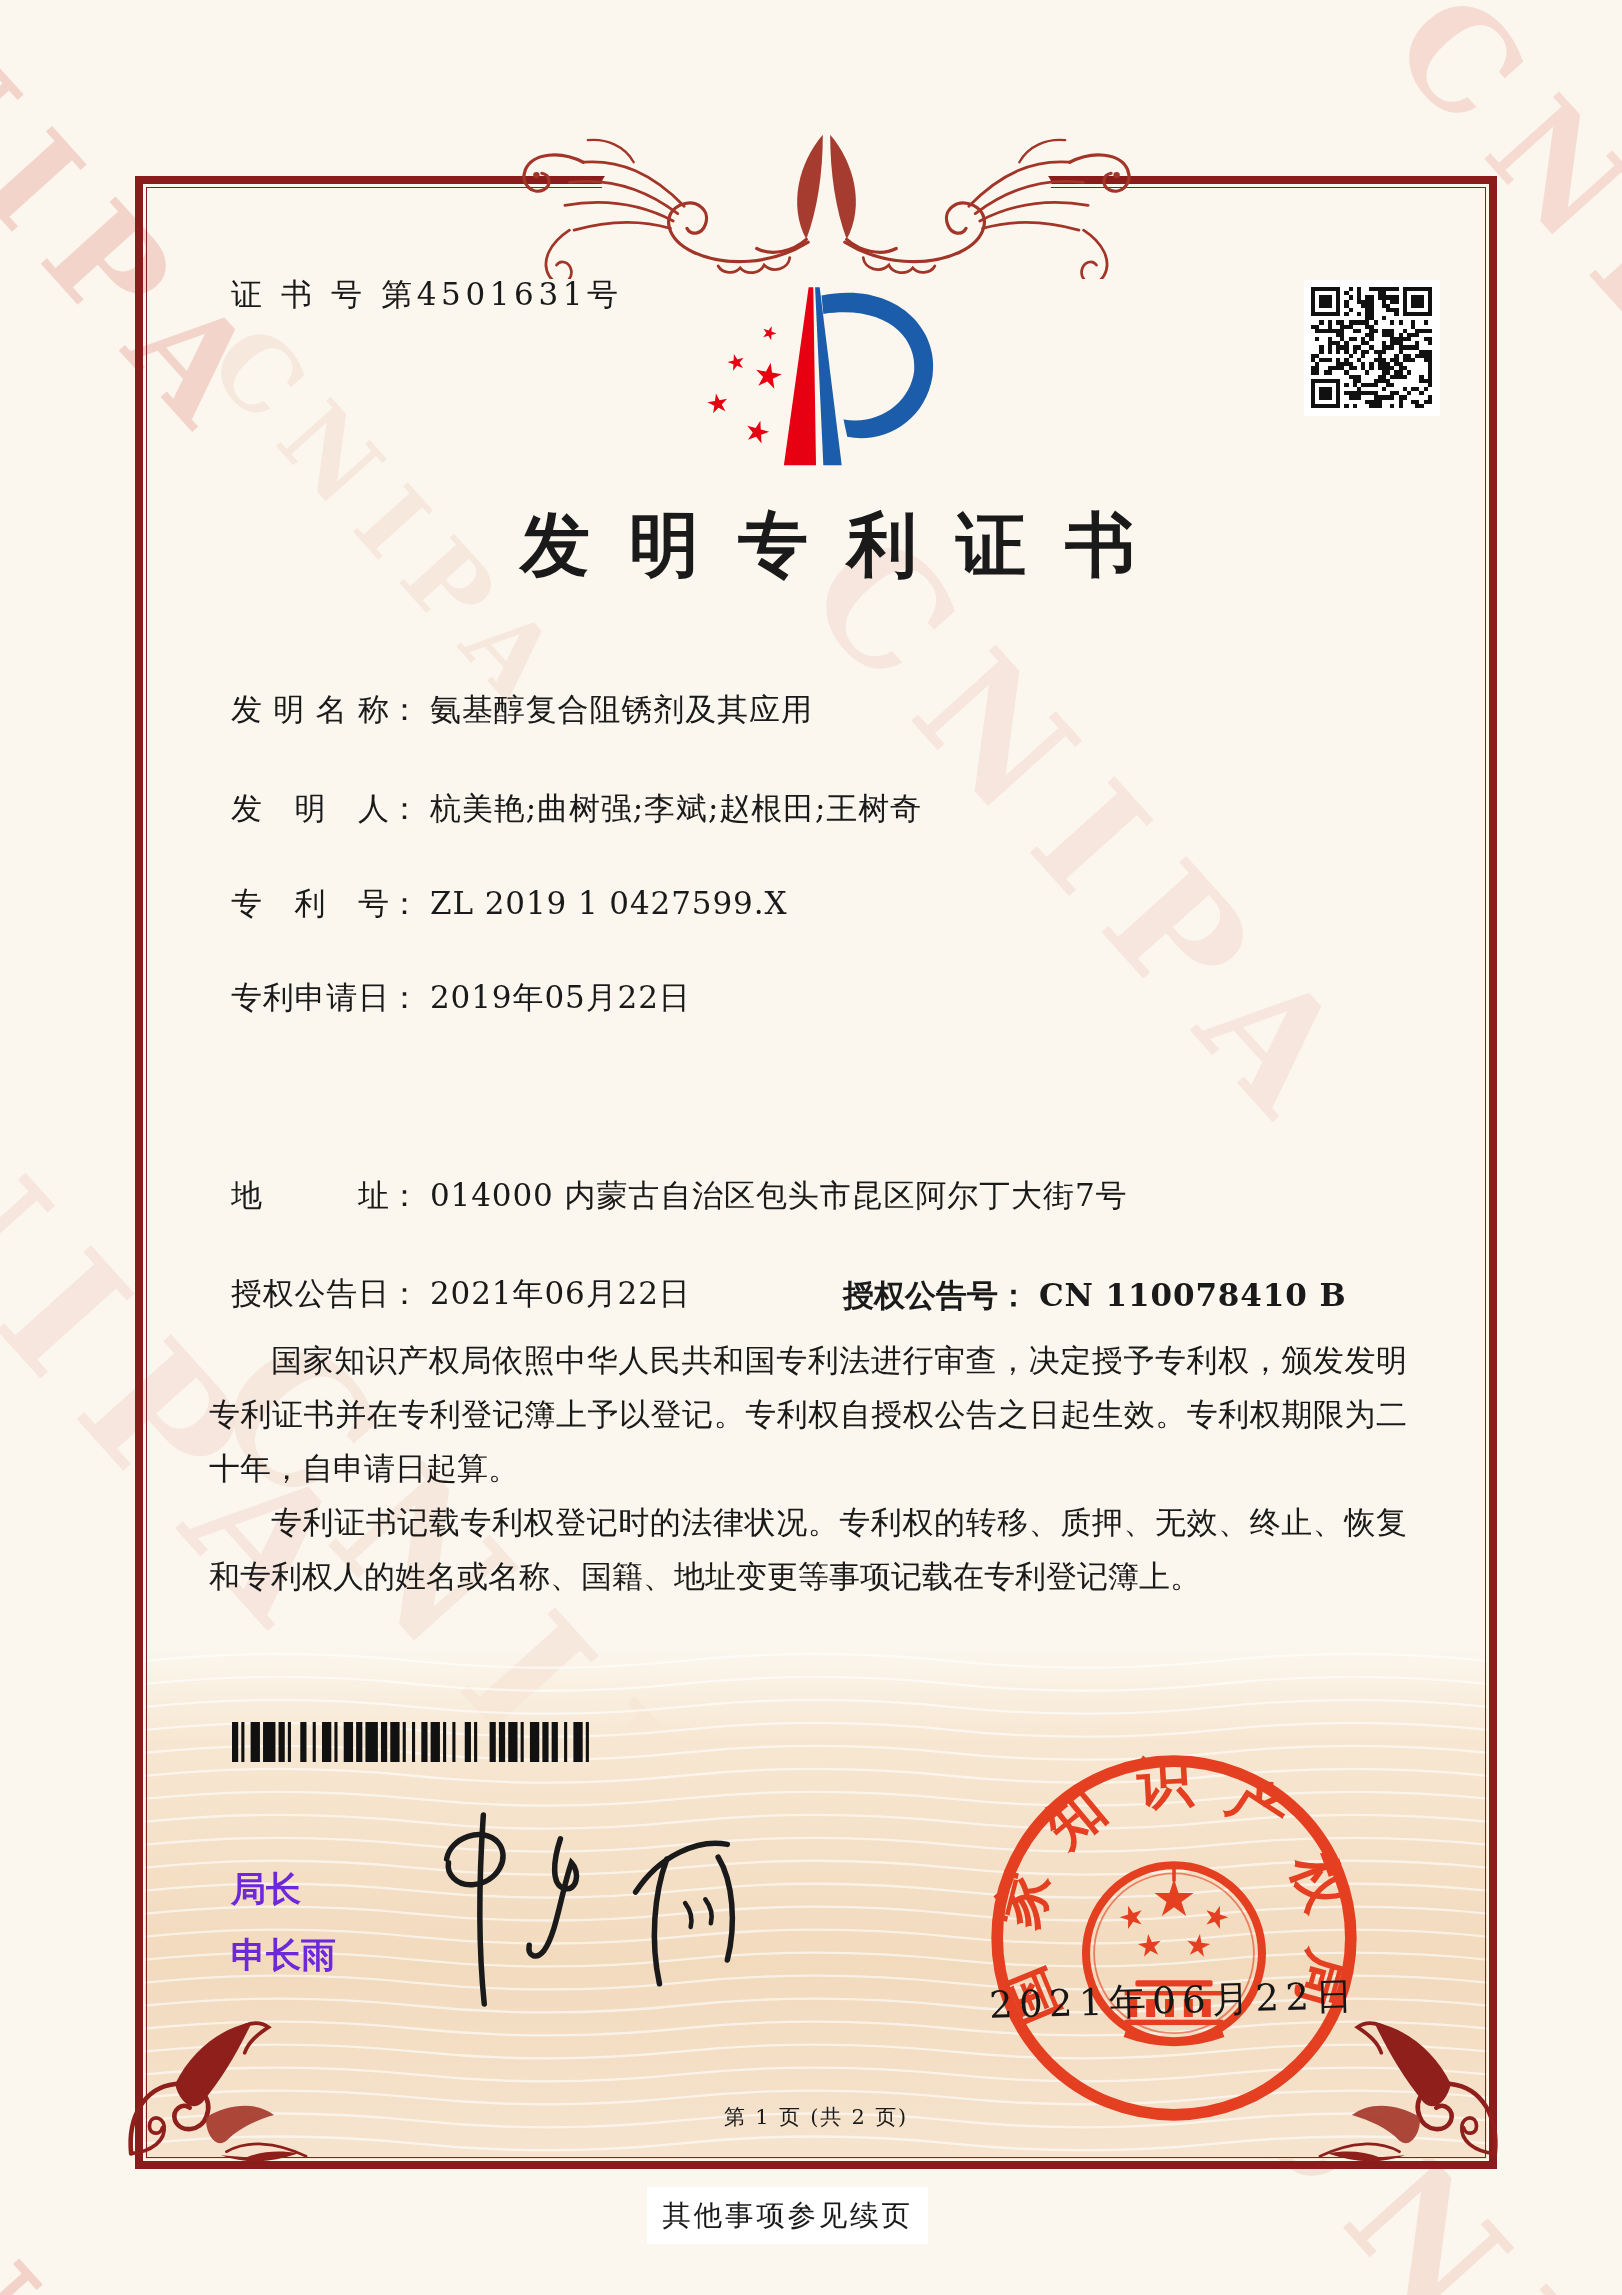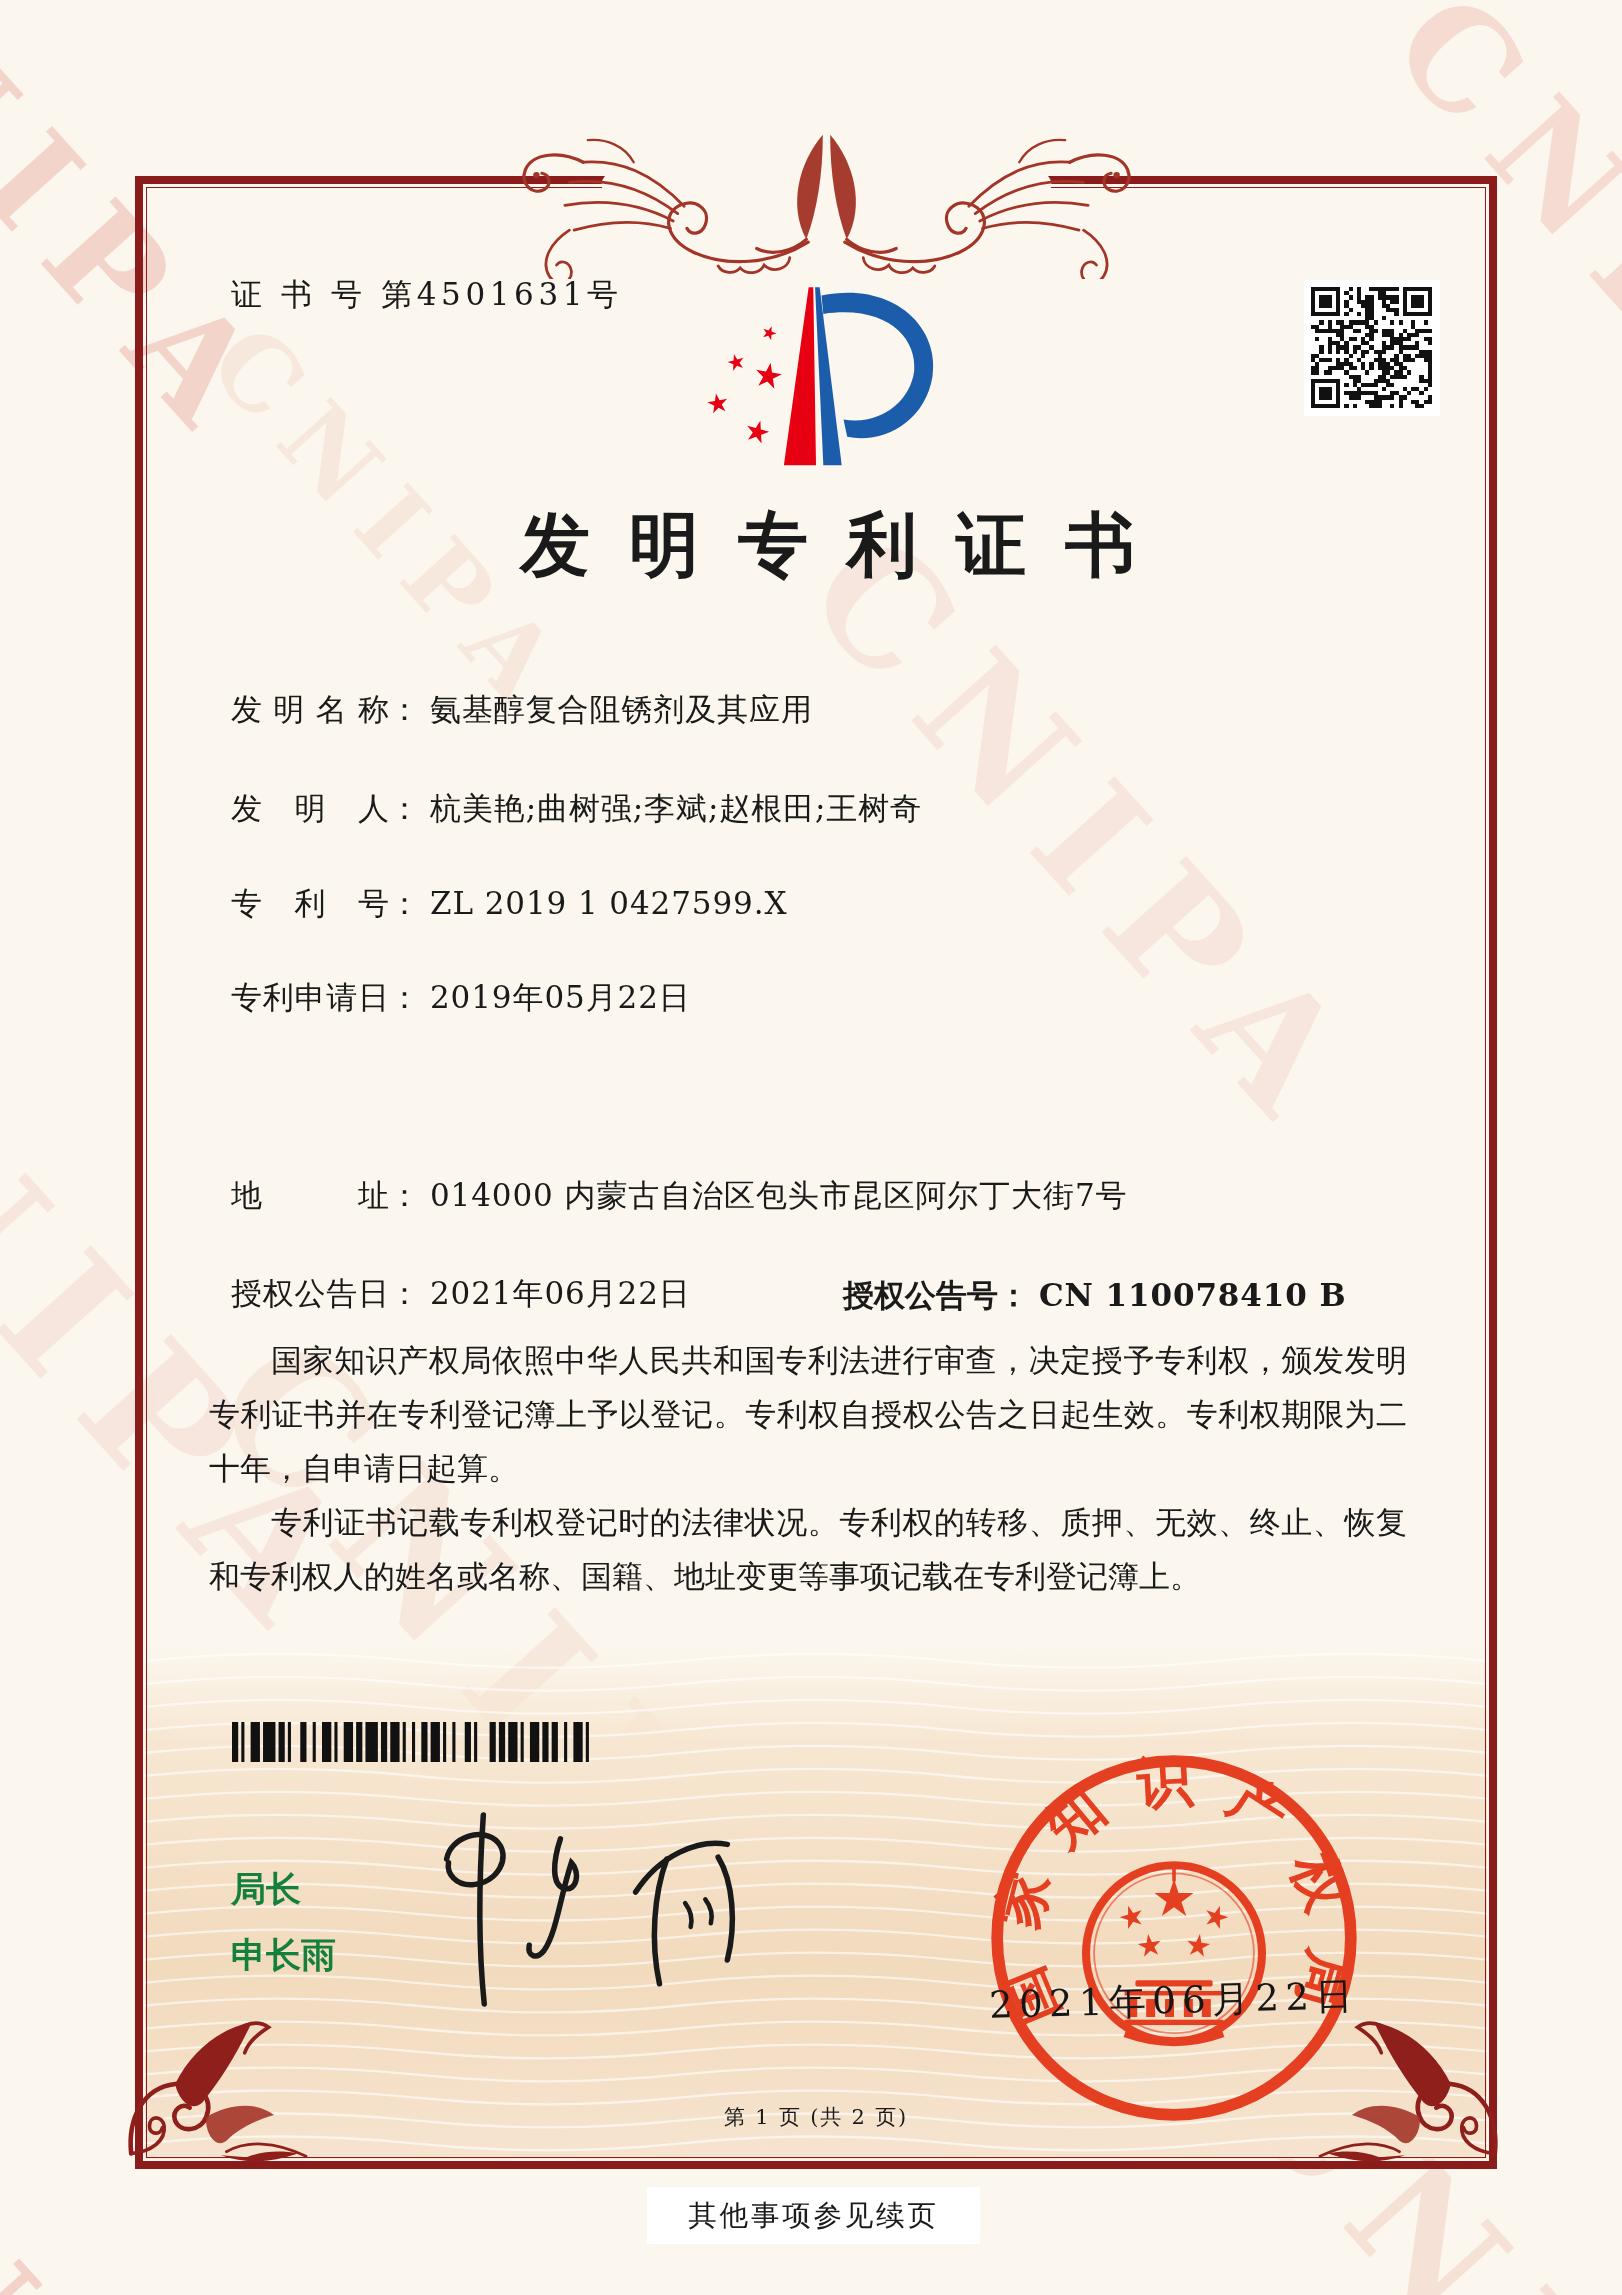--- a/index.html
+++ b/index.html
@@ -19,25 +19,25 @@
   .waves-wrap svg{position:absolute;inset:0;width:100%;height:100%;}
   .z3{z-index:3;}
   .cert-no{left:231px;top:274px;font-size:31px;letter-spacing:4.6px;}
   .title{left:135px;top:499px;width:1362px;text-align:center;font-size:70px;font-weight:700;
          letter-spacing:39px;padding-left:62px;box-sizing:border-box;}
   .frow{left:231px;font-size:31px;white-space:nowrap;}
   .flabel{display:inline-block;width:158px;text-align:justify;text-align-last:justify;vertical-align:baseline;}
   .fval{margin-left:10px;letter-spacing:0.9px;}
   .body-text{left:209px;top:1333px;width:1198px;font-size:31px;line-height:54px;text-align:justify;}
   .body-text p{margin:0;text-indent:2em;}
-  .director{left:231px;font-size:35px;font-family:"DejaVu Sans",sans-serif;font-weight:600;color:#15803d;}
+  .director{left:231px;font-size:35px;font-family:"DejaVu Sans",sans-serif;font-weight:600;color:#6d28d9;}
   .seal-date{left:981px;top:1976px;width:386px;text-align:center;font-size:37px;letter-spacing:6.4px;
              color:#161616;z-index:5;transform:rotate(-1.5deg);}
   .page-info{left:135px;top:2103px;width:1362px;text-align:center;font-size:21px;letter-spacing:1.8px;z-index:3;}
-  .cont-box{left:647px;top:2187px;width:333px;height:57px;background:#ffffff;z-index:3;
+  .cont-box{left:647px;top:2187px;width:281px;height:57px;background:#ffffff;z-index:3;
             text-align:center;line-height:57px;font-size:28.5px;letter-spacing:2.8px;}
   .qr-box{left:1304px;top:280px;width:136px;height:136px;background:#ffffff;padding:7.3px;box-sizing:border-box;}
 </style>
 </head>
 <body>
 
 <div class="page">
 
   <div class="wm" style="left:-129px;top:-119px;font-size:138px;color:rgba(231,154,144,.38);">CNIPA</div>
   <div class="wm" style="left:1483px;top:-37px;font-size:138px;color:rgba(231,154,144,.30);">CNIPA</div>

